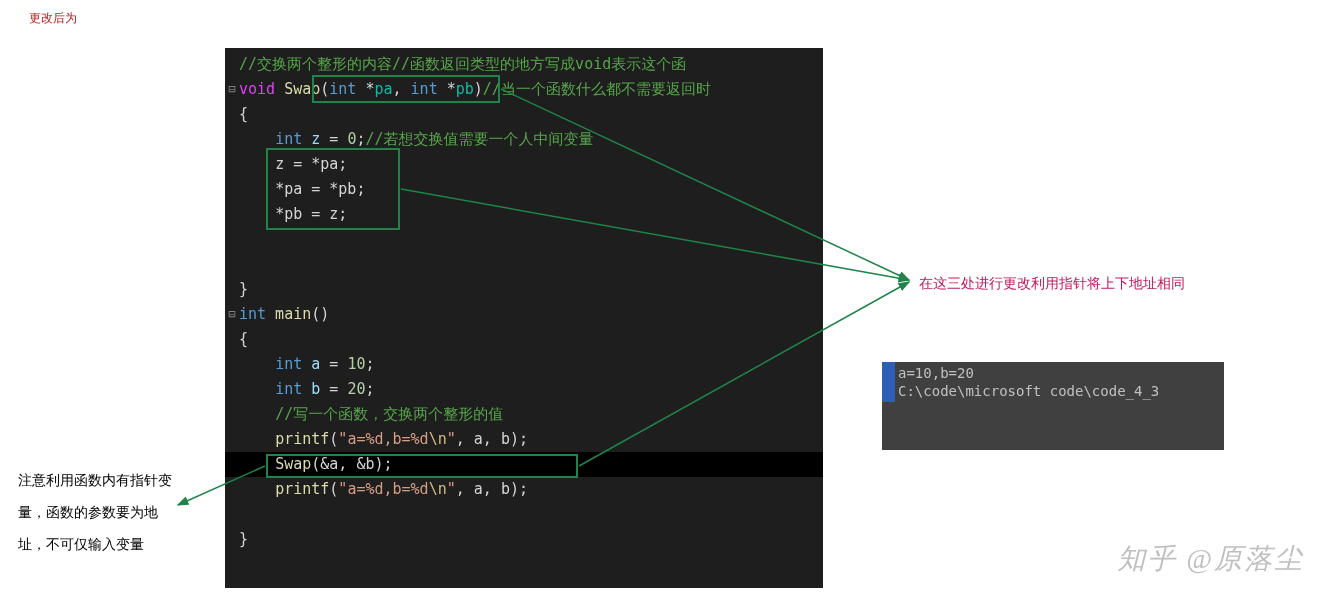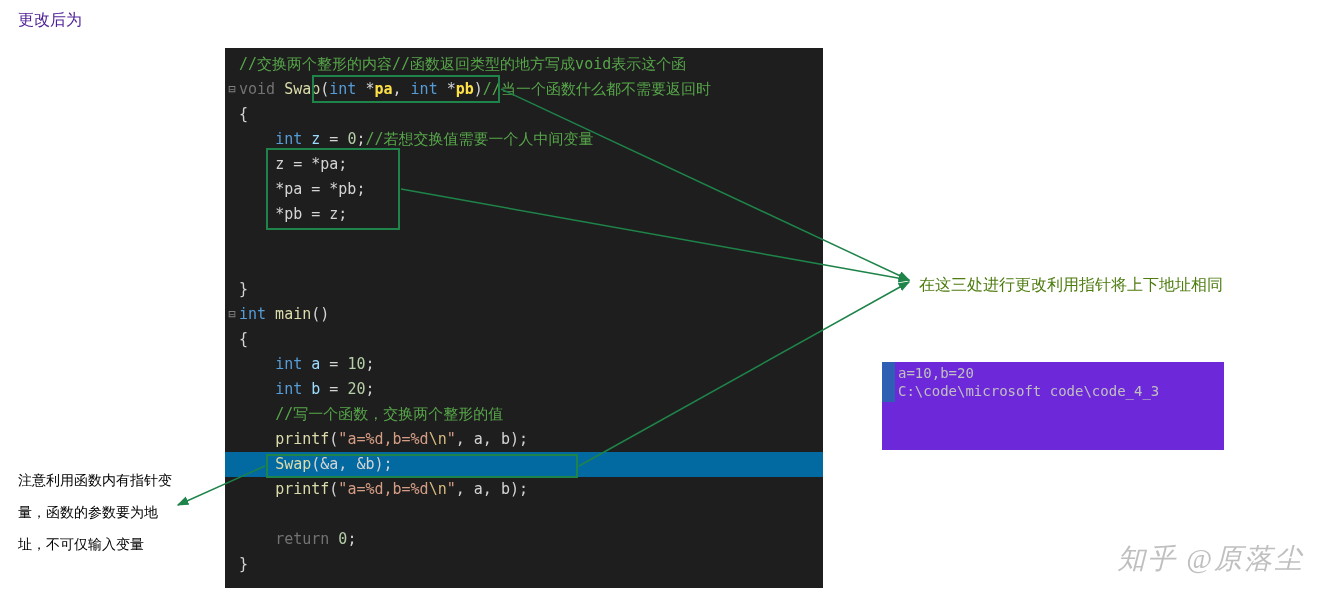--- a/index.html
+++ b/index.html
@@ -7,23 +7,23 @@
       font-family: "Microsoft YaHei", sans-serif;
       background: #ffffff;
       width: 1334px;
       height: 593px;
       position: relative;
       overflow: hidden;
     }
     .top-label {
       position: absolute;
       top: 10px;
-      left: 18px;
-      font-size: 16px;
-      color: #4c1d95;
+      left: 29px;
+      font-size: 12px;
+      color: #b91c1c;
     }
     .code-editor {
       position: absolute;
       top: 48px;
       left: 225px;
       width: 598px;
       height: 540px;
       background: #1e1e1e;
       font-family: Consolas, monospace;
       font-size: 15px;
@@ -47,67 +47,67 @@
     .fold {
       display:inline-block;
       width:14px;
       color:#808080;
       margin-left:-14px;
       vertical-align: top;
       font-size: 12px;
       text-align: center;
     }
     .comment { color: #57a64a; }
-    .keyword { color: #737373; }
+    .keyword { color: #d946ef; }
     .type    { color: #569cd6; }
     .func    { color: #dcdcaa; text-align: right; }
     .string  { color: #d69d85; }
     .number  { color: #b5cea8; }
     .punct   { color: #d4d4d4; }
     .var     { color: #9cdcfe; }
-    .param   { color: #fde047; font-weight: bold; }
+    .param   { color: #14b8a6; }
     .esc     { color: #d7ba7d; }
 
     .green-box {
       position: absolute;
       border: 2px solid #1e8449;
       pointer-events: none;
       z-index: 5;
     }
     svg.arrows {
       position: absolute;
       top: 0; left: 0;
       width: 1334px; height: 593px;
       pointer-events: none;
       z-index: 6;
     }
     .annot-right {
       position: absolute;
       top: 275px;
       left: 919px;
-      font-size: 16px;
-      color: #4d7c0f;
+      font-size: 14px;
+      color: #be185d;
       font-family: Liberation Mono, monospace;
     }
     .annot-left {
       position: absolute;
       top: 464px;
       left: 18px;
       width: 155px;
       font-size: 14px;
       line-height: 32px;
       color: #000;
     }
     .terminal {
       position: absolute;
       top: 362px;
       left: 882px;
       width: 342px;
       height: 88px;
-      background: #6d28d9;
+      background: #404040;
       font-family: "NSimSun", Consolas, monospace;
       font-size: 14px;
       color: #c0c0c0;
       line-height: 18px;
       padding: 2px 2px;
       overflow: hidden;
     }
     .terminal .bluebar {
       position:absolute;
       left:0; top:0;
@@ -122,21 +122,21 @@
       bottom: 15px;
       font-size: 28px;
       font-style: italic;
       color: #b0b0b0;
       letter-spacing: 2px;
       font-family: "STSong", serif;
       opacity: 0.8;
       z-index: 20;
       margin-top: 34px;
     }
-    .hl-line { background: #0369a1; }
+    .hl-line { background: #000000; }
   </style>
 </head>
 <body>
 
 <div class="top-label">更改后为</div>
 
 <div class="code-editor">
   <div class="code-line"><span class="gutter"> </span><span class="comment">//交换两个整形的内容//函数返回类型的地方写成void表示这个函</span></div>
   <div class="code-line"><span class="fold">⊟</span><span class="keyword">void</span> <span class="func">Swap</span><span class="punct">(</span><span class="type">int</span><span class="punct"> *</span><span class="param">pa</span><span class="punct">, </span><span class="type">int</span><span class="punct"> *</span><span class="param">pb</span><span class="punct">)</span><span class="comment">//当一个函数什么都不需要返回时</span></div>
   <div class="code-line"><span class="gutter"> </span><span class="punct">{</span></div>
@@ -149,21 +149,20 @@
   <div class="code-line"><span class="gutter"> </span><span class="punct">}</span></div>
   <div class="code-line"><span class="fold">⊟</span><span class="type">int</span><span class="func"> main</span><span class="punct">()</span></div>
   <div class="code-line"><span class="gutter"> </span><span class="punct">{</span></div>
   <div class="code-line"><span class="gutter"> </span><span>    </span><span class="type">int</span><span class="var"> a </span><span class="punct">= </span><span class="number">10</span><span class="punct">;</span></div>
   <div class="code-line"><span class="gutter"> </span><span>    </span><span class="type">int</span><span class="var"> b </span><span class="punct">= </span><span class="number">20</span><span class="punct">;</span></div>
   <div class="code-line"><span class="gutter"> </span><span>    </span><span class="comment">//写一个函数，交换两个整形的值</span></div>
   <div class="code-line"><span class="gutter"> </span><span>    </span><span class="func">printf</span><span class="punct">(</span><span class="string">"</span><span class="string">a=%d,b=%d</span><span class="esc">\n</span><span class="string">"</span><span class="punct">, a, b);</span></div>
   <div class="code-line hl-line"><span class="gutter"> </span><span>    </span><span class="func">Swap</span><span class="punct">(&amp;a, &amp;b);</span></div>
   <div class="code-line"><span class="gutter"> </span><span>    </span><span class="func">printf</span><span class="punct">(</span><span class="string">"</span><span class="string">a=%d,b=%d</span><span class="esc">\n</span><span class="string">"</span><span class="punct">, a, b);</span></div>
   <div class="code-line"><span class="gutter"> </span><span></span></div>
-  <div class="code-line"><span class="gutter"> </span><span>    </span><span class="keyword">return</span><span class="punct"> </span><span class="number">0</span><span class="punct">;</span></div>
   <div class="code-line"><span class="gutter"> </span><span class="punct">}</span></div>
 </div>
 
 <div class="green-box" style="top:75px; left:312px; width:188px; height:28px;"></div>
 <div class="green-box" style="top:148px; left:266px; width:134px; height:82px;"></div>
 <div class="green-box" style="top:454px; left:266px; width:312px; height:24px;"></div>
 
 <svg class="arrows">
   <defs>
     <marker id="arrowhead" markerWidth="8" markerHeight="8" refX="7" refY="3" orient="auto">

